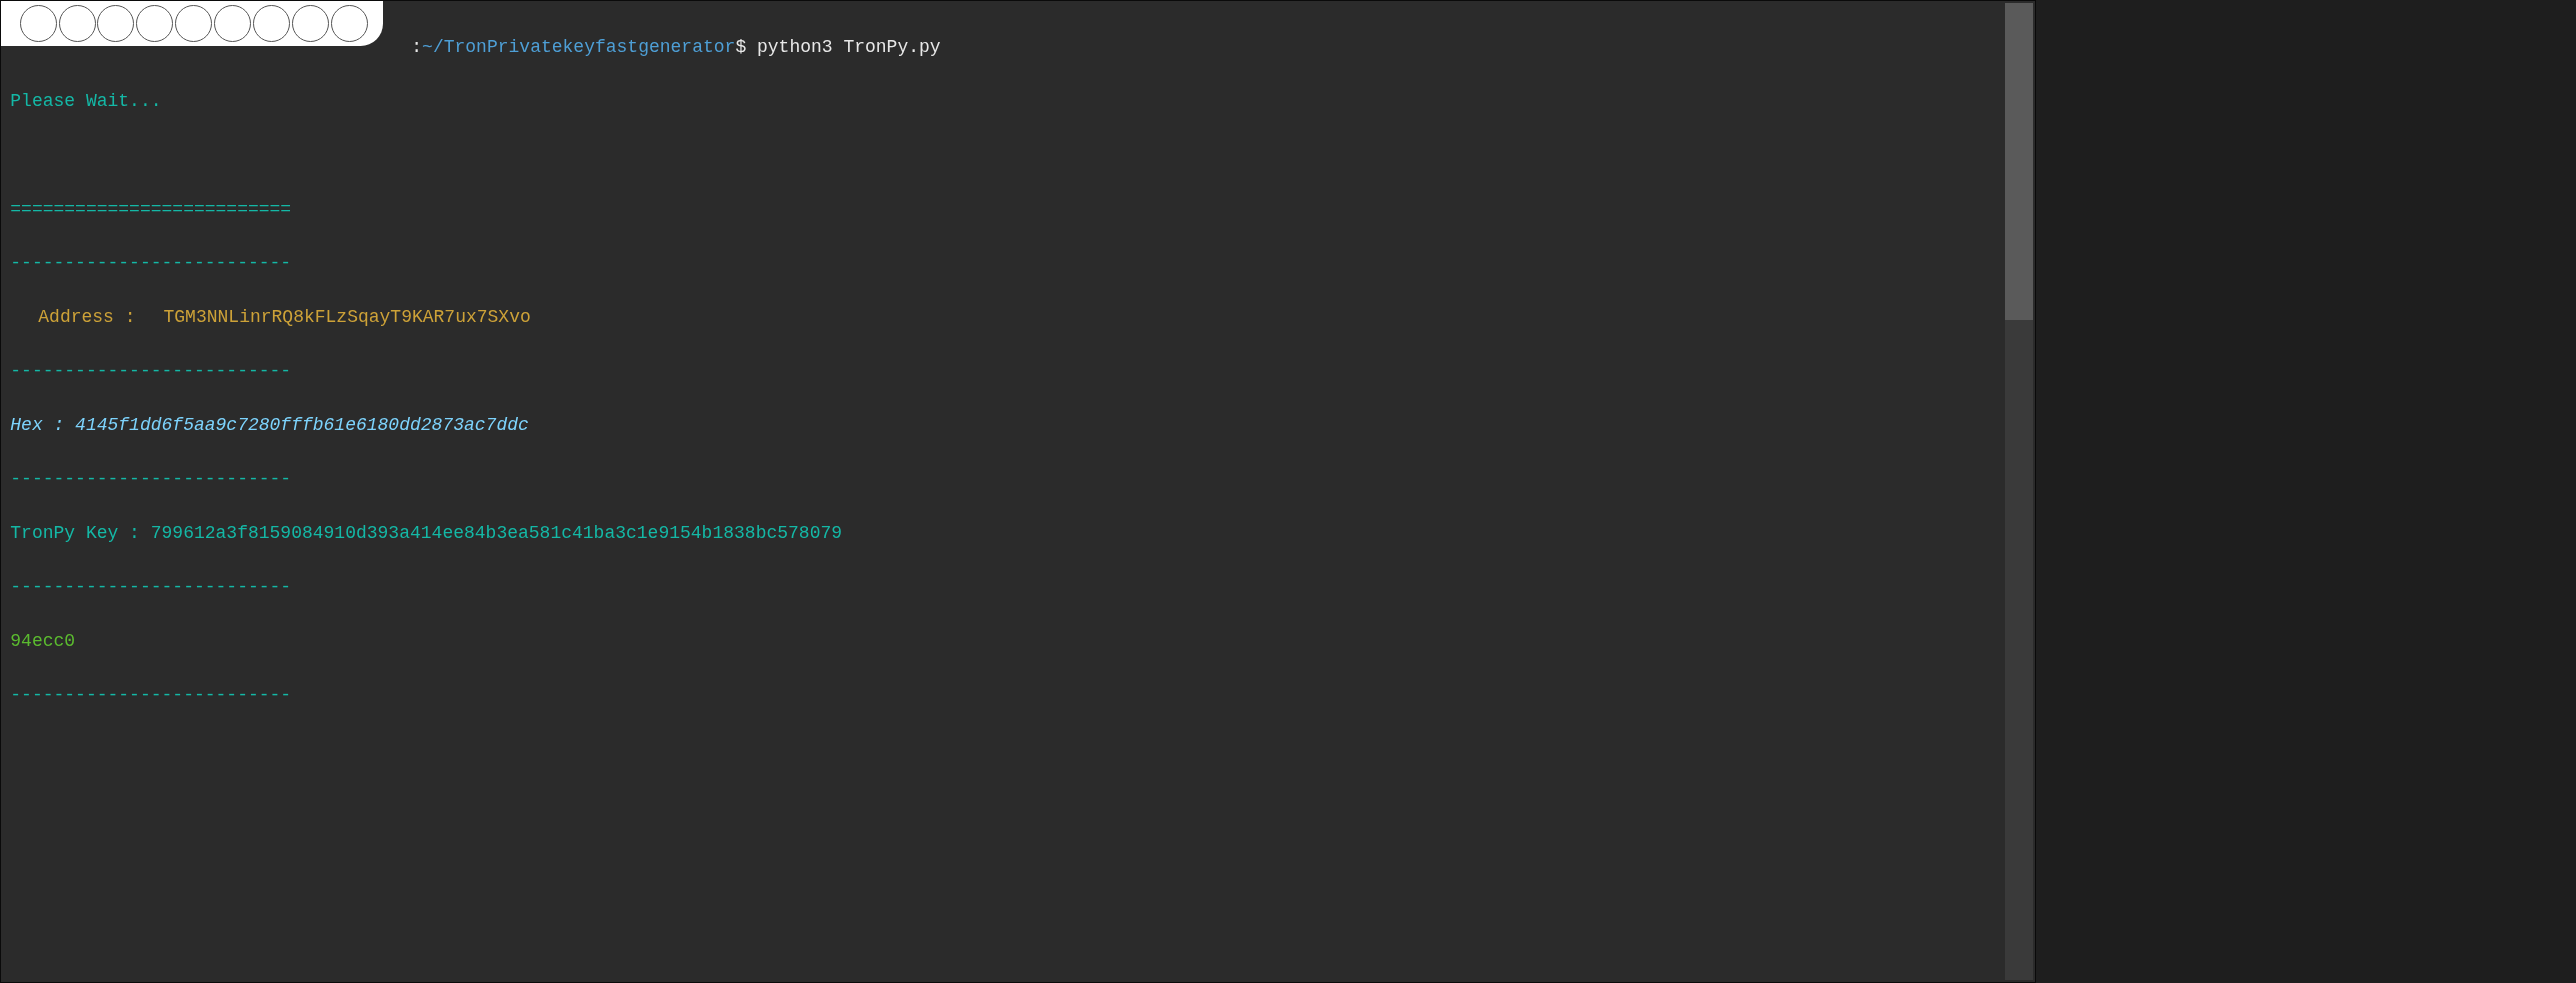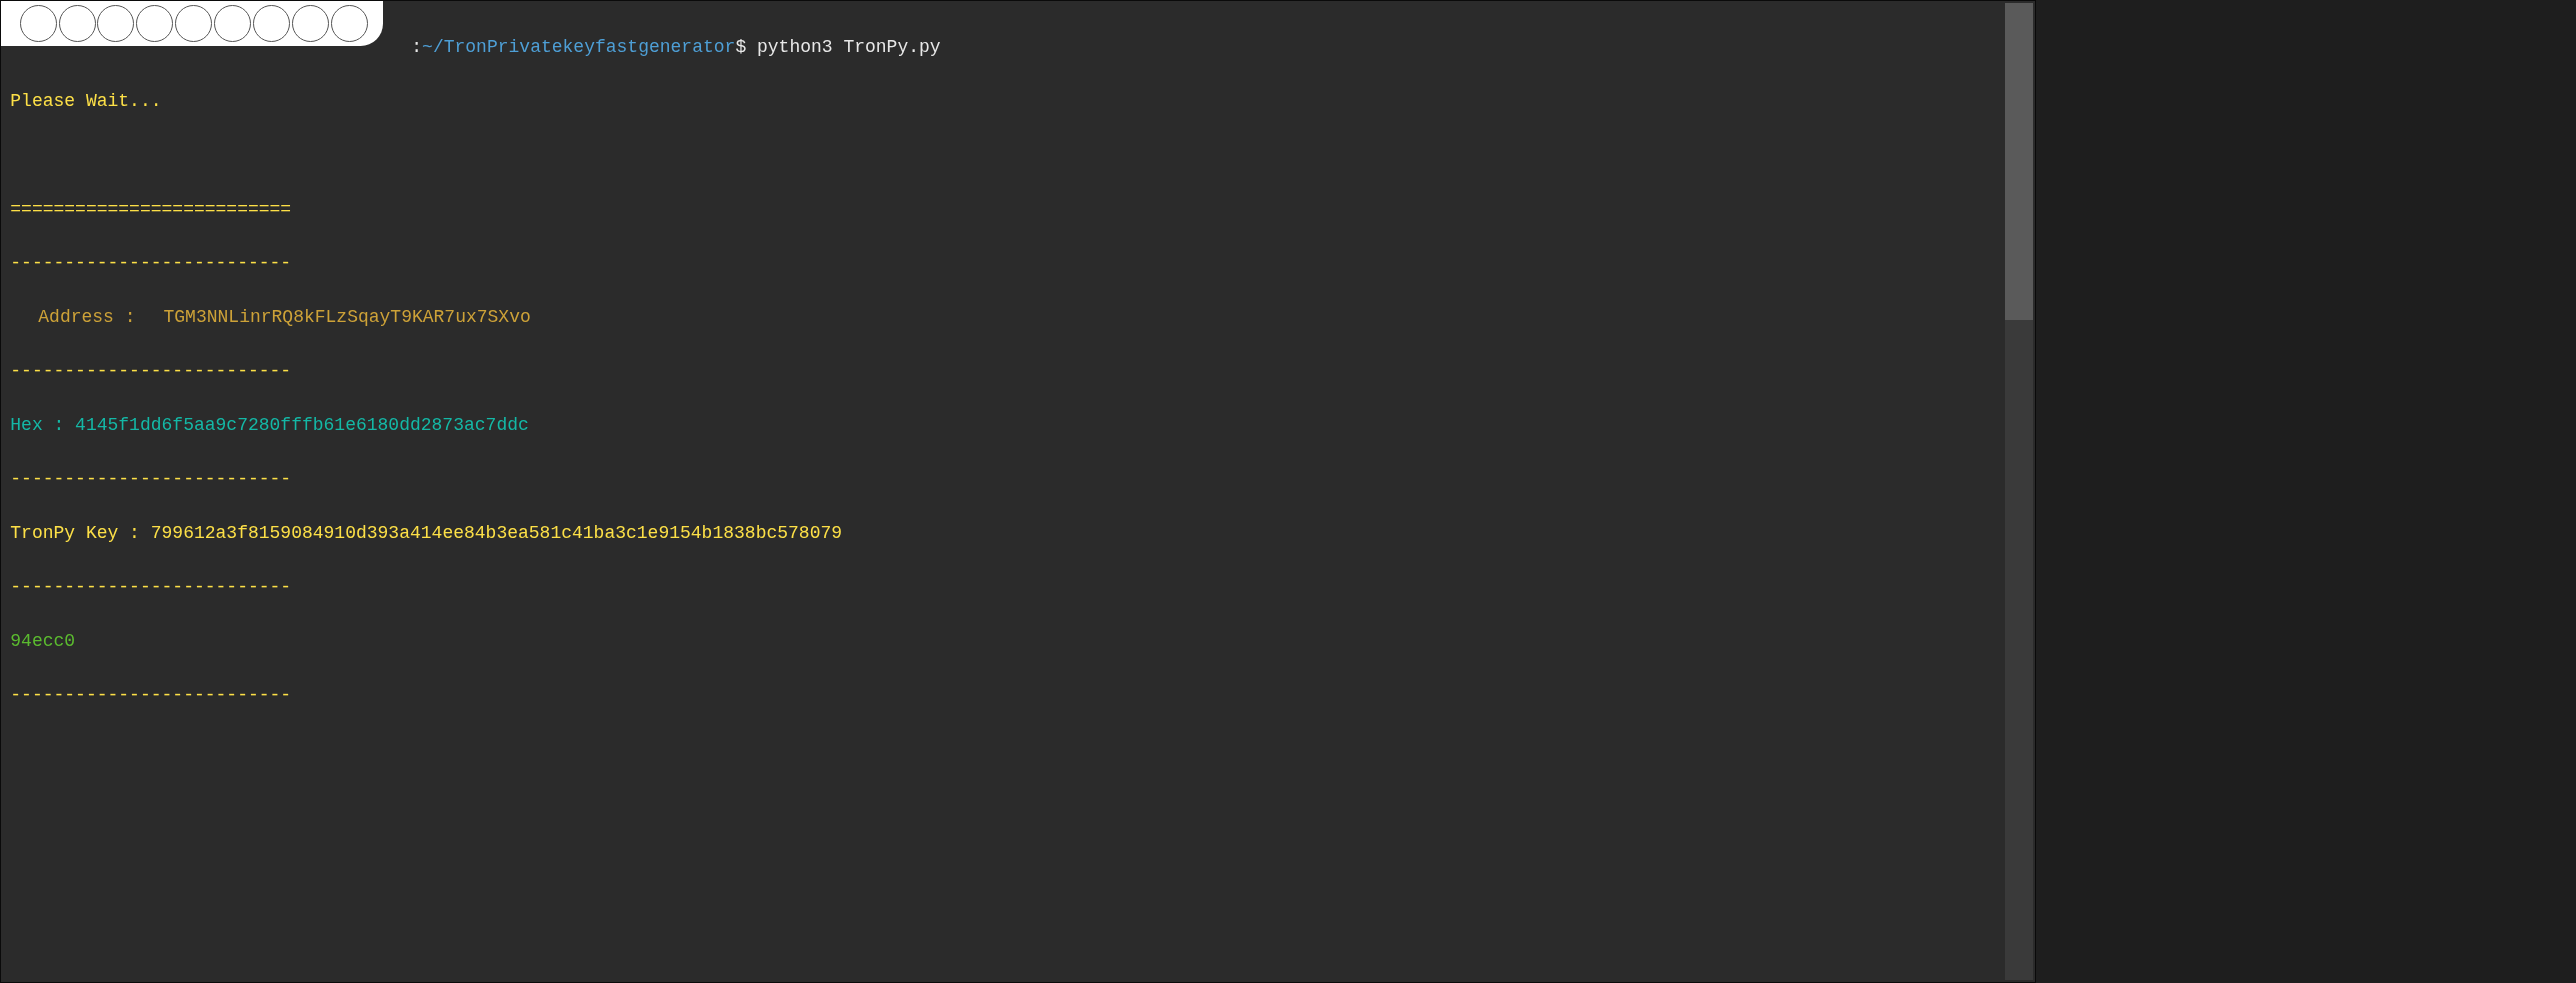--- a/index.html
+++ b/index.html
@@ -50,23 +50,23 @@
     }
     .line { display: block; }
     .prompt-colon { color: #e8e8e8; }
     .prompt-path { color: #4e9fd6; }
     .prompt-dollar { color: #e8e8e8; }
     .prompt-command { color: #e8e8e8; }
     .prompt-line {
       display: block;
       padding-left: 401px;
     }
-    .c-white { color: #fde047; }
+    .c-white { color: #14b8a6; }
     .c-gold { color: #cda238; margin-left: 28px; }
-    .c-red { color: #14b8a6; }
+    .c-red { color: #7dd3fc; font-style: italic; }
     .c-green { color: #5bbb2f; }
     .scrollbar-track {
       position: absolute;
       top: 1.9px;
       right: 1.9px;
       bottom: 1.9px;
       width: 28px;
       background: #3a3a3a;
     }
     .scrollbar-thumb {

